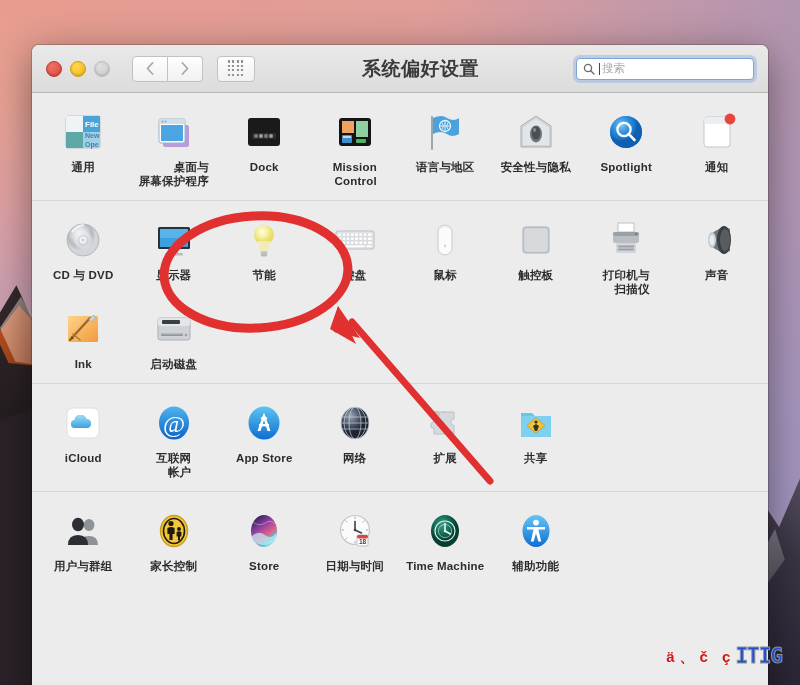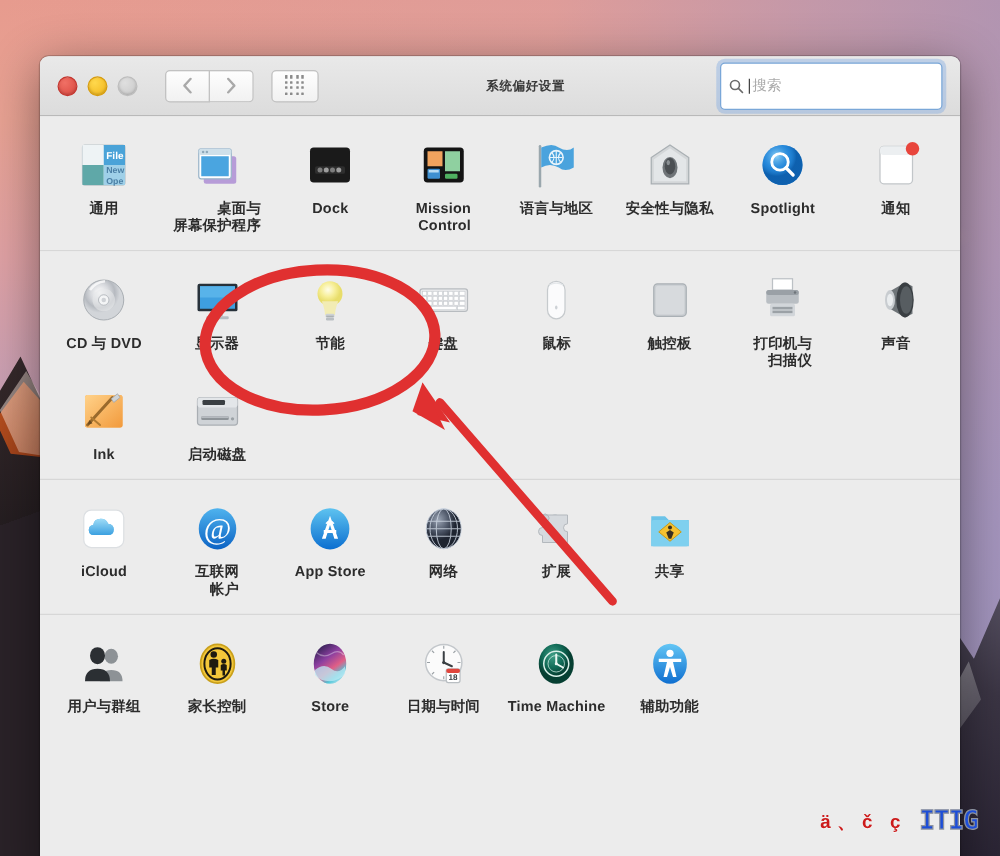--- a/index.html
+++ b/index.html
@@ -148,36 +148,36 @@
     grid-template-columns: repeat(4, 3px);
     grid-template-rows: repeat(4, 3px);
     gap: 1.4px;
   }
   .dotgrid i { background: #8b8b8b; width: 2.2px; height: 2.2px; border-radius: 0.4px; display:block;}
 
   #win-title {
     position: absolute;
     left: 0; right: 0;
     text-align: center;
-    font-size: 10px;
+    font-size: 19px;
     color: #3a3a3a;
     font-weight: 600;
     pointer-events: none;
     letter-spacing: 0.5px;
     padding-left: 41px;
   }
 
   #search-wrap {
     margin-left: auto;
     position: relative;
     z-index: 3;
   }
   #search-field {
     width: 178px;
-    height: 38px;
+    height: 22px;
     border-radius: 4px;
     border: 1px solid #7aa7d8;
     background: #ffffff;
     box-shadow: 0 0 0 3px rgba(120,165,225,0.38);
     display: flex;
     align-items: center;
     padding: 0 6px;
     box-sizing: border-box;
   }
   #search-icon { flex: 0 0 auto; margin-right: 4px; }
@@ -234,21 +234,20 @@
     pointer-events: none;
   }
 
   
   #watermark {
     position: absolute;
     right: 18px;
     bottom: 18px;
     display: flex;
     align-items: flex-end;
-    gap: 10px;
   }
   #wm-text {
     color: #cc1b1b;
     font-size: 15px;
     font-weight: 700;
     letter-spacing: 5px;
     white-space: nowrap;
     text-shadow: 0 1px 0 rgba(255,255,255,.5);
   }
   #wm-logo {

